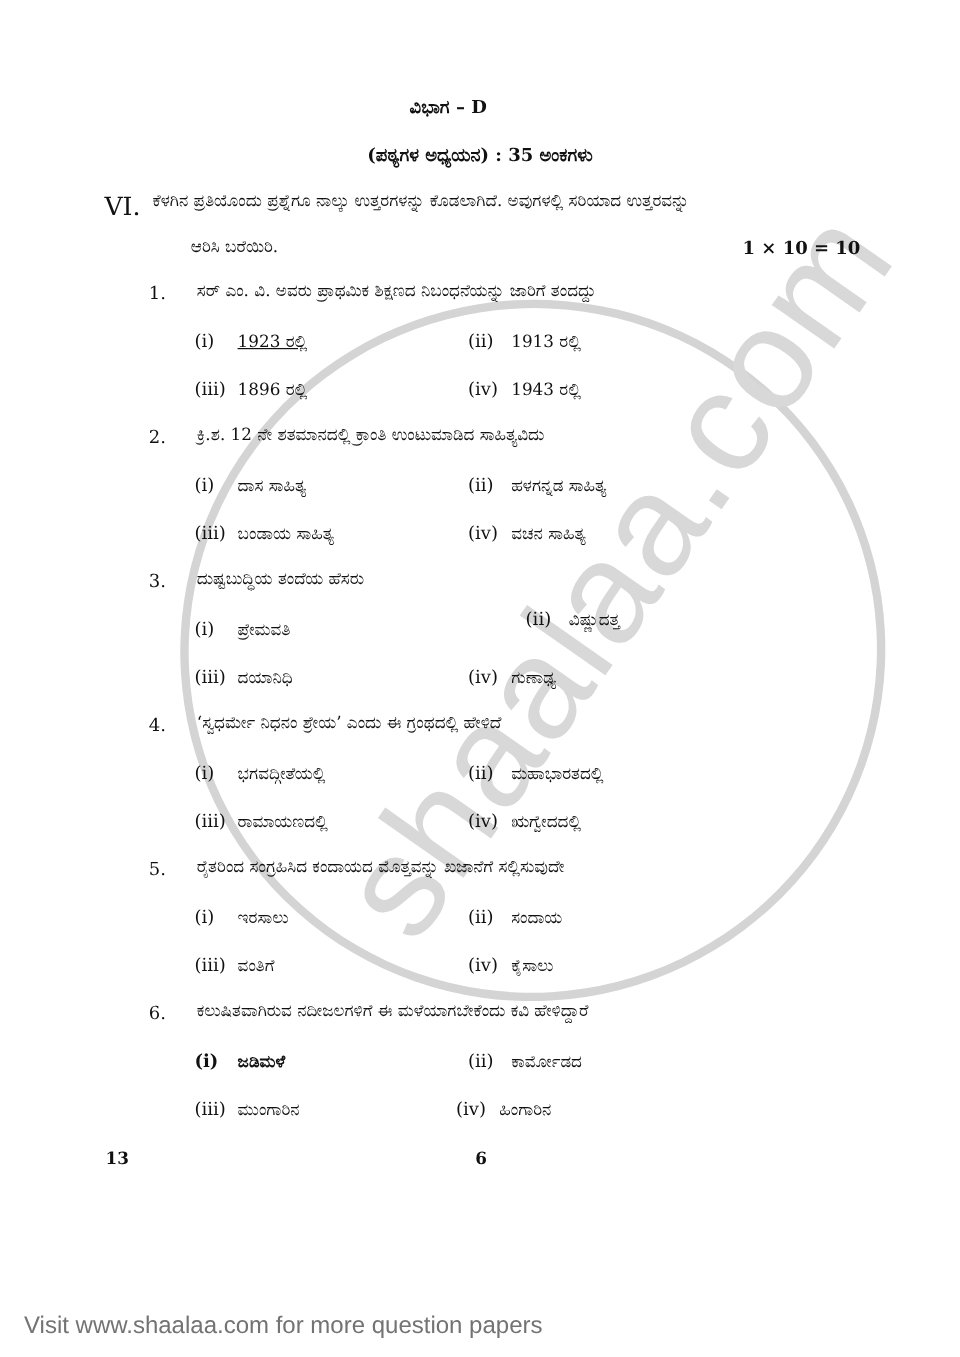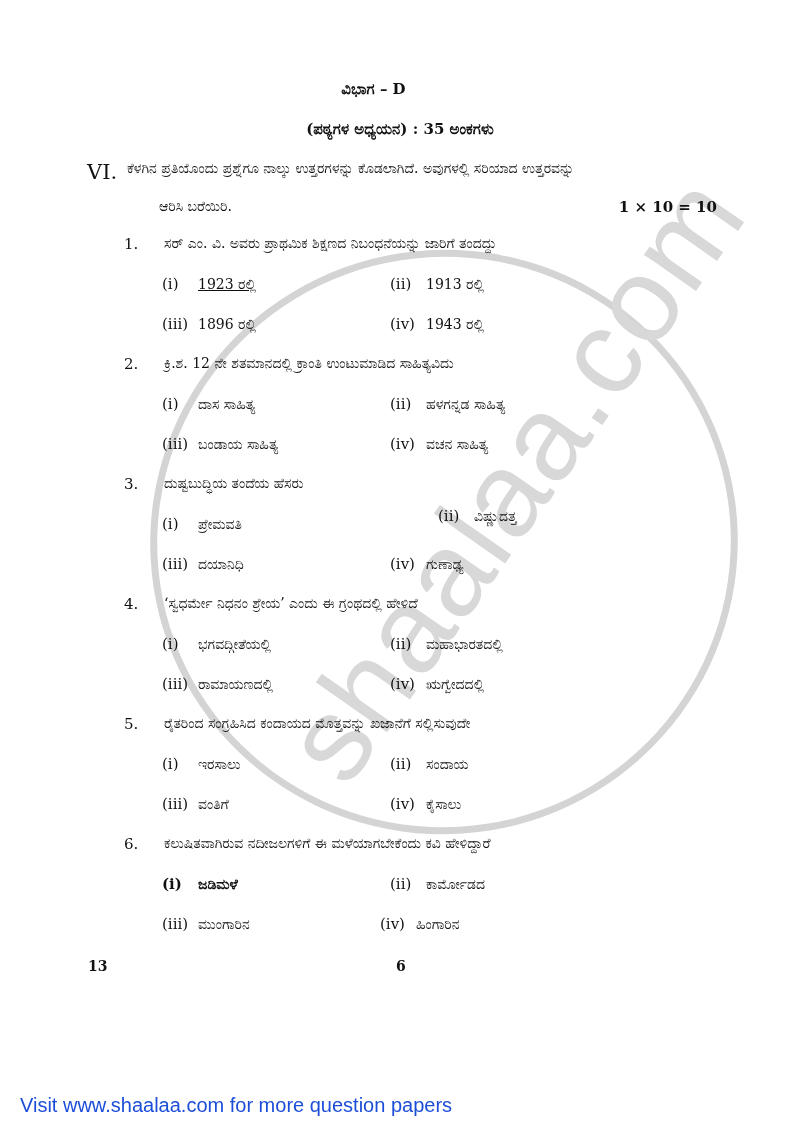--- a/index.html
+++ b/index.html
@@ -20,21 +20,21 @@
   .instr .line1 { position: absolute; left: 40px; top: 0; white-space: nowrap; }
   .instr .line2 { position: absolute; left: 40px; top: 38px; white-space: nowrap; margin-left: 32px; }
   .instr .marks { position: absolute; right: 10px; top: 38px; font-weight: bold; font-size: 15px; }
   .q { position: absolute; left: 124px; font-size: 14px; }
   .q .num { position: absolute; left: 0; top: 0; font-size: 15px; }
   .q .text { position: absolute; left: 40px; top: 0; white-space: nowrap; }
   .opt { position: absolute; font-size: 14px; white-space: nowrap; }
   .opt .lbl { display: inline-block; width: 36px; font-size: 15px; }
   .footer-left { position: absolute; left: 88px; top: 958px; font-weight: bold; font-size: 14px; }
   .footer-mid { position: absolute; left: 396px; top: 958px; font-weight: bold; font-size: 14px; }
-  .visit { position: absolute; left: 20px; top: 1094px; font-family: "Liberation Sans", sans-serif; font-size: 20px; color: #1d4ed8; }
+  .visit { position: absolute; left: 20px; top: 1094px; font-family: "Liberation Sans", sans-serif; font-size: 20px; color: #737373; }
 </style>
 </head>
 <body>
 
 <div class="watermark">
   <div class="ring"></div>
   <div class="wm-text">shaalaa.com</div>
 </div>
 
 <div class="content">

